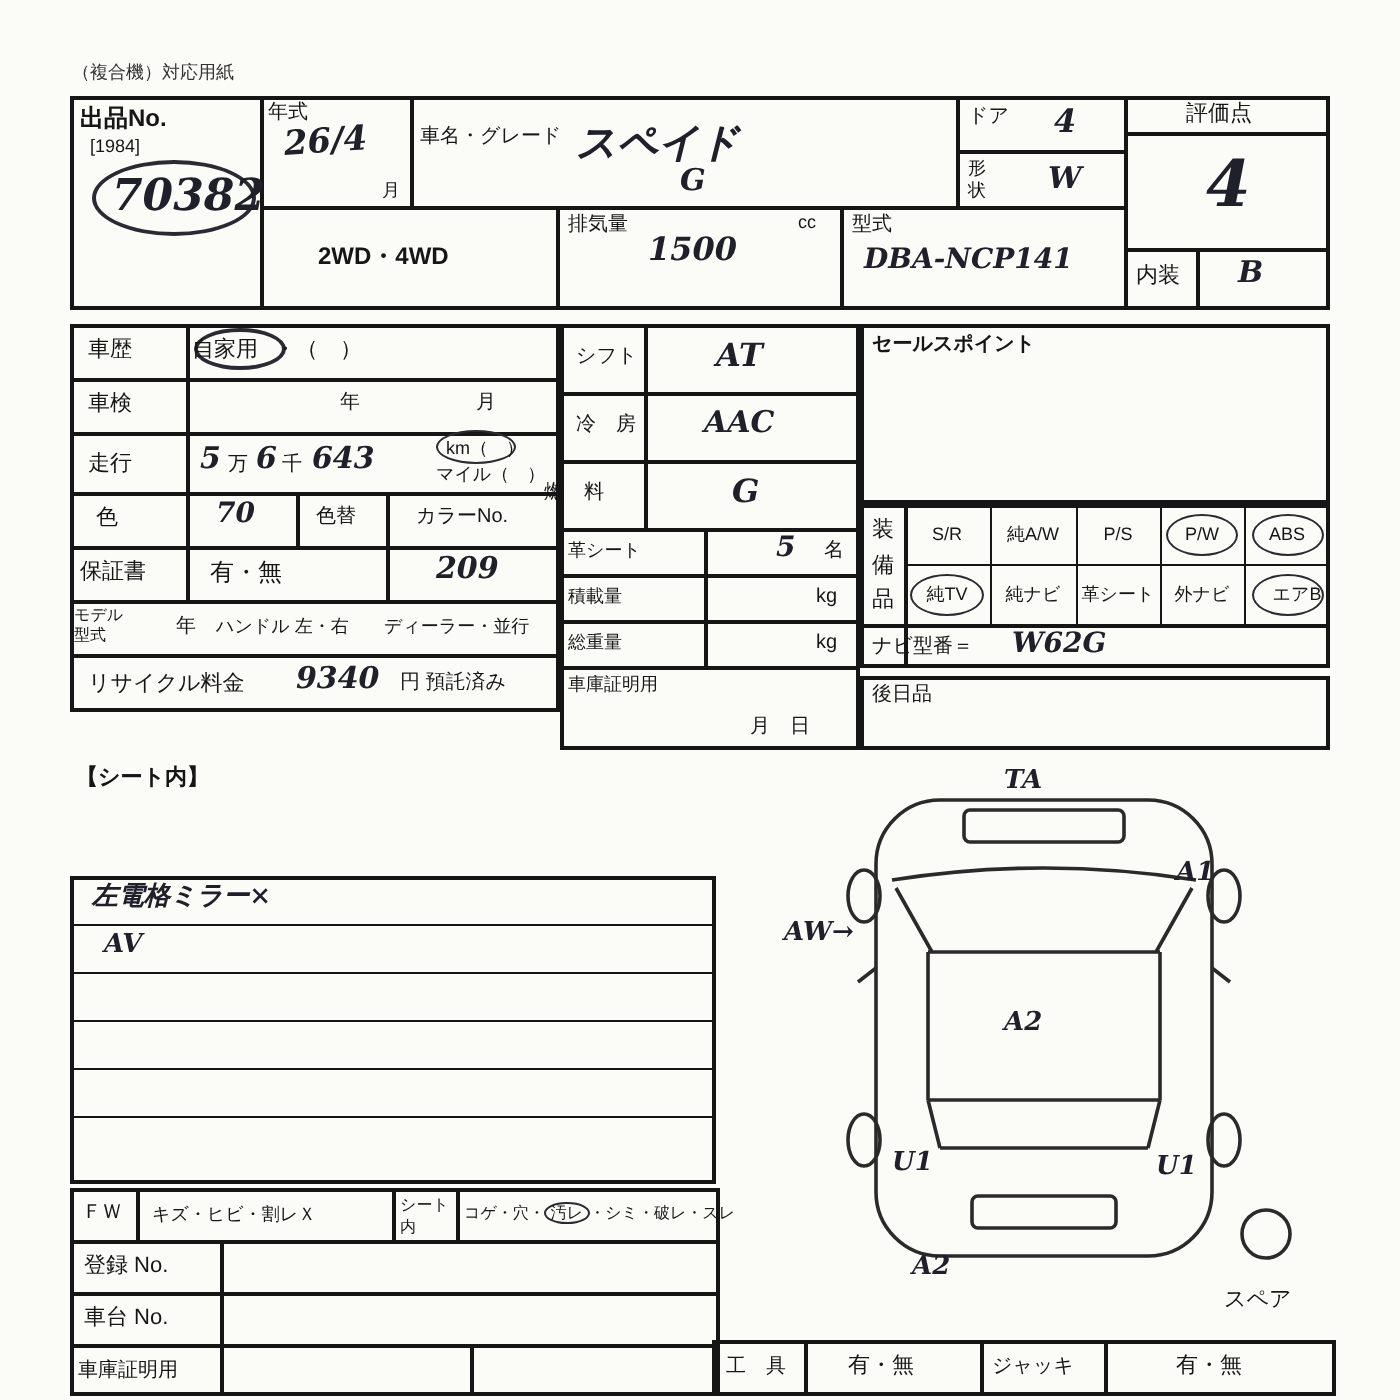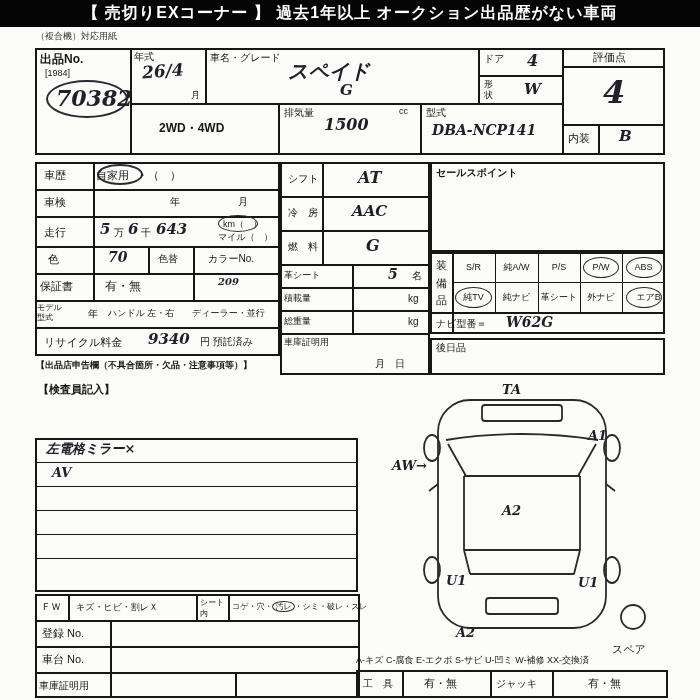--- a/index.html
+++ b/index.html
@@ -16,21 +16,20 @@
             display:flex; align-items:center; justify-content:center; letter-spacing:1px; }
   .vtx { position:absolute; word-break:break-all; line-height:1.6; }
   .circ-inline { border:1.5px solid #2a2a32; border-radius:50%; padding:0 2px; }
   .b { font-weight:bold; }
 </style>
 </head>
 <body>
 
 <div class="sheet">
 
-  <div class="banner" style="left:0;top:0;width:700px;height:27px;font-size:16px">【 売切りEXコーナー 】 過去1年以上 オークション出品歴がない車両</div>
   <div class="t" style="left:36px;top:31px;font-size:9px;color:#333">（複合機）対応用紙</div>
 
   <div class="bx" style="left:35px;top:48px;width:630px;height:107px"></div>
   <div class="ln" style="left:130px;top:48px;width:2px;height:107px"></div>
   <div class="ln" style="left:562px;top:48px;width:2px;height:107px"></div>
   <div class="ln" style="left:130px;top:103px;width:432px;height:2px"></div>
   <div class="ln" style="left:205px;top:48px;width:2px;height:55px"></div>
   <div class="ln" style="left:478px;top:48px;width:2px;height:55px"></div>
   <div class="ln" style="left:478px;top:75px;width:86px;height:2px"></div>
   <div class="ln" style="left:278px;top:103px;width:2px;height:52px"></div>
@@ -40,21 +39,21 @@
   <div class="ln" style="left:598px;top:124px;width:2px;height:31px"></div>
 
   <div class="t b" style="left:40px;top:53px;font-size:12px">出品No.</div>
   <div class="t" style="left:45px;top:68px;font-size:9px">[1984]</div>
   <div class="ell" style="left:46px;top:80px;width:82px;height:38px"></div>
   <div class="t hand" style="left:56px;top:86px;font-size:22px">70382</div>
 
   <div class="t" style="left:134px;top:51px">年式</div>
   <div class="t hand" style="left:142px;top:62px;font-size:17px;transform:rotate(-4deg)">26/4</div>
   <div class="t" style="left:191px;top:90px;font-size:9px">月</div>
-  <div class="t" style="left:210px;top:52px">車名・グレード</div>
+  <div class="t" style="left:210px;top:63px">車名・グレード</div>
   <div class="t hand" style="left:288px;top:60px;font-size:20px">スペイド</div>
   <div class="t hand" style="left:340px;top:82px;font-size:15px">G</div>
   <div class="t" style="left:484px;top:53px">ドア</div>
   <div class="t hand" style="left:527px;top:52px;font-size:16px">4</div>
   <div class="vtx" style="left:484px;top:79px;width:12px;font-size:9px;line-height:1.25">形状</div>
   <div class="t hand" style="left:524px;top:81px;font-size:15px">W</div>
   <div class="t" style="left:593px;top:51px;font-size:11px">評価点</div>
   <div class="t hand" style="left:603px;top:74px;font-size:32px">4</div>
 
   <div class="t b" style="left:159px;top:122px;font-size:12px">2WD・4WD</div>
@@ -96,49 +95,48 @@
   <div class="t" style="left:223px;top:219px;font-size:9px">km（　）</div>
   <div class="t" style="left:218px;top:232px;font-size:9px">マイル（　）</div>
 
   <div class="t" style="left:48px;top:253px;font-size:11px">色</div>
   <div class="t hand" style="left:108px;top:249px;font-size:14px">70</div>
   <div class="t" style="left:158px;top:253px">色替</div>
   <div class="t" style="left:208px;top:253px">カラーNo.</div>
 
   <div class="t" style="left:40px;top:280px;font-size:11px">保証書</div>
   <div class="t" style="left:105px;top:280px;font-size:12px">有・無</div>
-  <div class="t hand" style="left:218px;top:276px;font-size:10px">209</div>
+  <div class="t hand" style="left:218px;top:276px;font-size:15px">209</div>
 
   <div class="t" style="left:37px;top:303px;font-size:8px">モデル</div>
   <div class="t" style="left:37px;top:313px;font-size:8px">型式</div>
   <div class="t" style="left:88px;top:308px">年</div>
   <div class="t" style="left:108px;top:308px;font-size:9px">ハンドル 左・右</div>
   <div class="t" style="left:192px;top:308px;font-size:9px">ディーラー・並行</div>
 
   <div class="t" style="left:44px;top:336px;font-size:11px">リサイクル料金</div>
   <div class="t hand" style="left:148px;top:331px;font-size:15px">9340</div>
   <div class="t" style="left:200px;top:336px">円 預託済み</div>
 
-  <div class="t b" style="left:36px;top:360px;font-size:9px">【出品店申告欄（不具合箇所・欠品・注意事項等）】</div>
 
   <div class="bx" style="left:280px;top:162px;width:150px;height:213px"></div>
   <div class="ln" style="left:322px;top:162px;width:2px;height:102px"></div>
   <div class="ln" style="left:352px;top:264px;width:2px;height:69px"></div>
   <div class="ln" style="left:280px;top:196px;width:150px;height:2px"></div>
   <div class="ln" style="left:280px;top:230px;width:150px;height:2px"></div>
   <div class="ln" style="left:280px;top:264px;width:150px;height:2px"></div>
   <div class="ln" style="left:280px;top:287px;width:150px;height:2px"></div>
   <div class="ln" style="left:280px;top:310px;width:150px;height:2px"></div>
   <div class="ln" style="left:280px;top:333px;width:150px;height:2px"></div>
 
   <div class="t" style="left:288px;top:173px">シフト</div>
   <div class="t hand" style="left:358px;top:169px;font-size:16px">AT</div>
   <div class="t" style="left:288px;top:207px">冷　房</div>
   <div class="t hand" style="left:352px;top:203px;font-size:15px">AAC</div>
-  <div class="t" style="left:288px;top:241px">燃　料</div>
+  <div class="t" style="left:272px;top:241px">燃　料</div>
   <div class="t hand" style="left:366px;top:237px;font-size:16px">G</div>
   <div class="t" style="left:284px;top:270px;font-size:9px">革シート</div>
   <div class="t hand" style="left:388px;top:266px;font-size:14px">5</div>
   <div class="t" style="left:412px;top:270px">名</div>
   <div class="t" style="left:284px;top:293px;font-size:9px">積載量</div>
   <div class="t" style="left:408px;top:293px">kg</div>
   <div class="t" style="left:284px;top:316px;font-size:9px">総重量</div>
   <div class="t" style="left:408px;top:316px">kg</div>
   <div class="t" style="left:284px;top:337px;font-size:9px">車庫証明用</div>
   <div class="t" style="left:375px;top:358px">月　日</div>
@@ -171,21 +169,21 @@
   <div class="ell" style="left:626px;top:257px;width:36px;height:21px;border-width:1.5px"></div>
   <div class="ell" style="left:455px;top:287px;width:37px;height:21px;border-width:1.5px"></div>
   <div class="ell" style="left:626px;top:287px;width:36px;height:21px;border-width:1.5px"></div>
 
   <div class="t" style="left:436px;top:318px">ナビ型番＝</div>
   <div class="t hand" style="left:506px;top:314px;font-size:14px">W62G</div>
 
   <div class="bx" style="left:430px;top:338px;width:235px;height:37px"></div>
   <div class="t" style="left:436px;top:342px">後日品</div>
 
-  <div class="t b" style="left:38px;top:383px;font-size:11px">【検査員記入】</div>
+  <div class="t b" style="left:38px;top:383px;font-size:11px">【シート内】</div>
   <div class="bx" style="left:35px;top:438px;width:323px;height:154px"></div>
   <div class="ln" style="left:35px;top:462px;width:323px;height:1px"></div>
   <div class="ln" style="left:35px;top:486px;width:323px;height:1px"></div>
   <div class="ln" style="left:35px;top:510px;width:323px;height:1px"></div>
   <div class="ln" style="left:35px;top:534px;width:323px;height:1px"></div>
   <div class="ln" style="left:35px;top:558px;width:323px;height:1px"></div>
   <div class="t hand" style="left:46px;top:442px;font-size:13px">左電格ミラー×</div>
   <div class="t hand" style="left:52px;top:466px;font-size:13px">AV</div>
 
   <svg style="position:absolute;left:390px;top:378px" width="300" height="290" viewBox="0 0 300 290">
@@ -228,21 +226,20 @@
 
   <div class="t" style="left:41px;top:601px">ＦＷ</div>
   <div class="t" style="left:76px;top:602px;font-size:9px">キズ・ヒビ・割レＸ</div>
   <div class="vtx" style="left:200px;top:597px;width:26px;font-size:8px;line-height:1.4">シート内</div>
   <div class="t" style="left:232px;top:602px;font-size:8px"><span>コゲ・穴・</span><span class="circ-inline">汚レ</span><span>・シミ・破レ・スレ</span></div>
 
   <div class="t" style="left:42px;top:627px;font-size:11px">登録 No.</div>
   <div class="t" style="left:42px;top:653px;font-size:11px">車台 No.</div>
   <div class="t" style="left:39px;top:680px">車庫証明用</div>
 
-  <div class="t" style="left:356px;top:655px;font-size:9px">A-キズ C-腐食 E-エクボ S-サビ U-凹ミ W-補修 XX-交換済</div>
   <div class="bx" style="left:356px;top:670px;width:312px;height:28px"></div>
   <div class="ln" style="left:402px;top:670px;width:2px;height:28px"></div>
   <div class="ln" style="left:490px;top:670px;width:2px;height:28px"></div>
   <div class="ln" style="left:552px;top:670px;width:2px;height:28px"></div>
   <div class="t" style="left:363px;top:678px">工　具</div>
   <div class="t" style="left:424px;top:677px;font-size:11px">有・無</div>
   <div class="t" style="left:496px;top:678px">ジャッキ</div>
   <div class="t" style="left:588px;top:677px;font-size:11px">有・無</div>
 
 </div>

